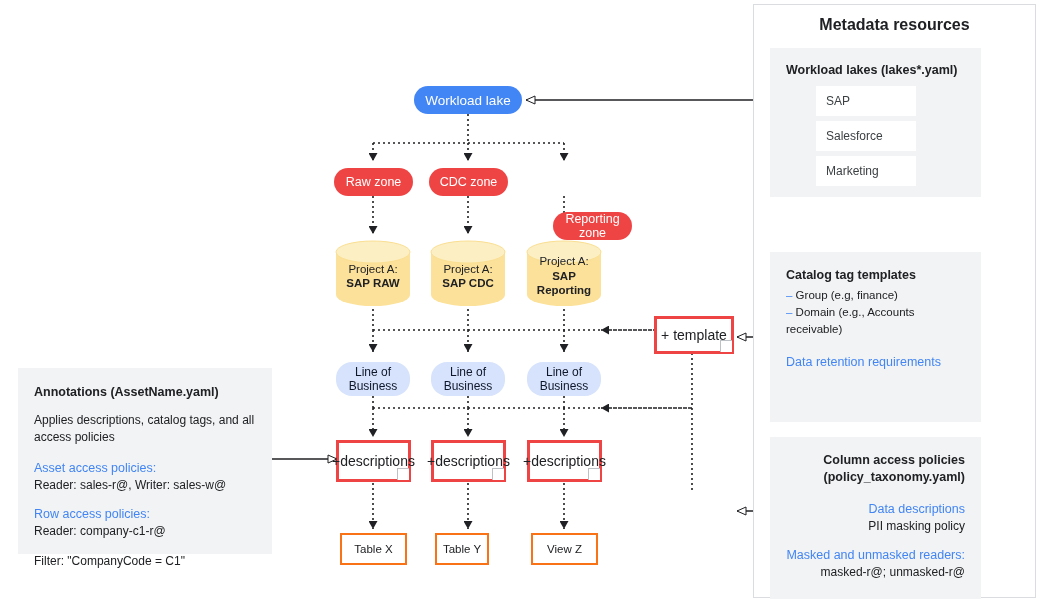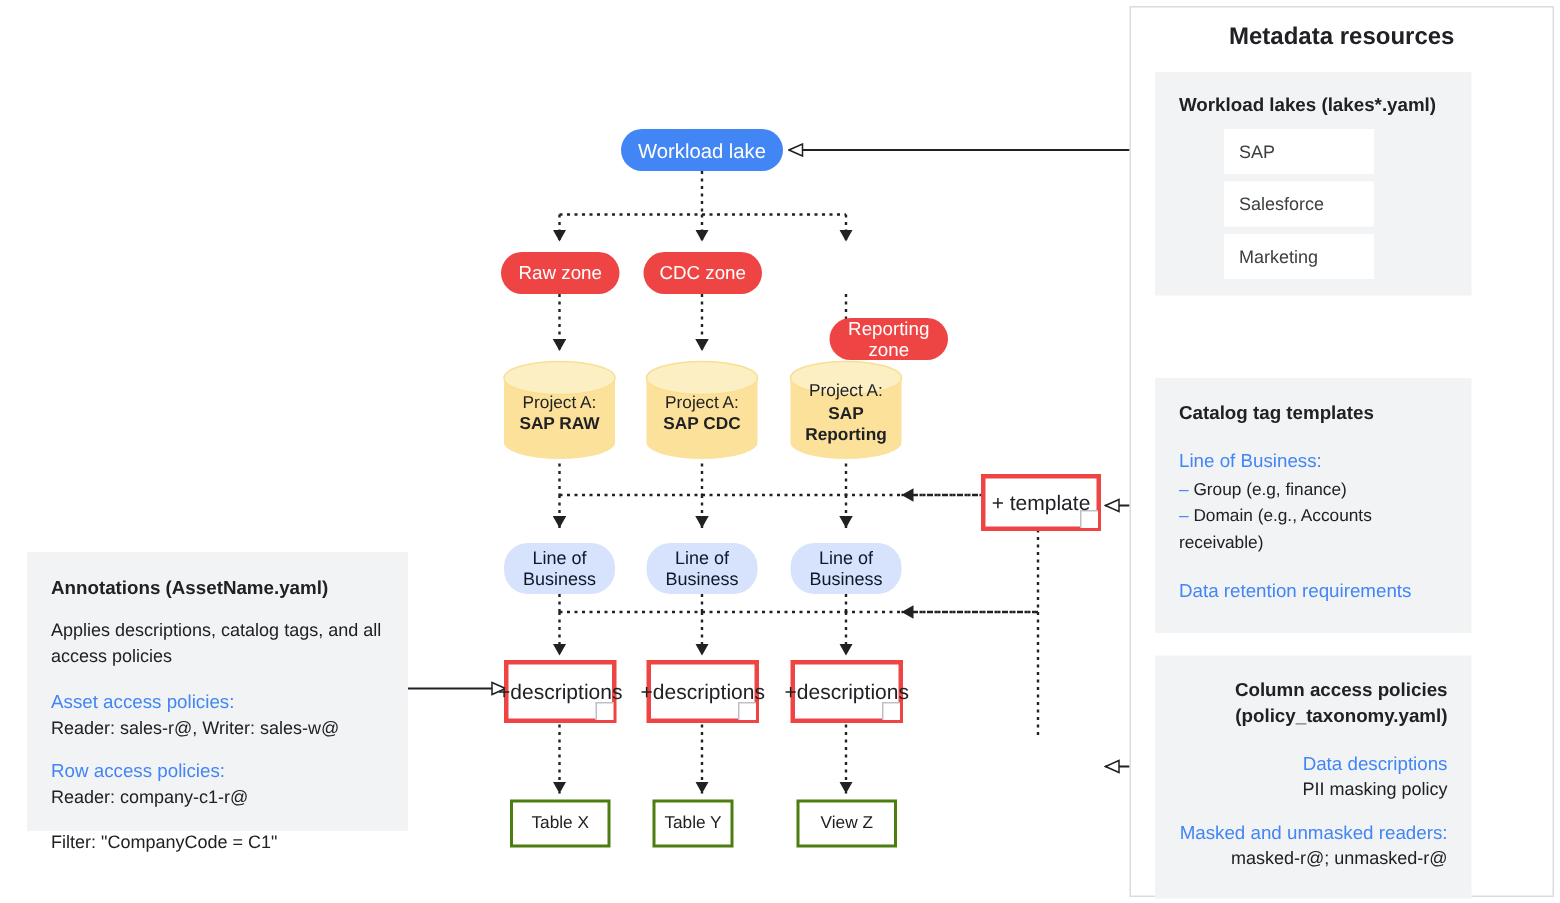--- a/index.html
+++ b/index.html
@@ -21,21 +21,21 @@
 
   .cyl{color:#202124;font-size:11.5px;line-height:1.25;}
   .cyl .lbl{position:relative;z-index:2;}
   .cyl b{font-weight:700;}
 
   .note{background:#fff;border:3px solid #ef4444;font-size:14px;color:#202124;}
   .note::after{content:"";position:absolute;right:-1px;bottom:-1px;width:11px;height:11px;
                background:#fff;border-left:1px solid #bdc1c6;border-top:1px solid #bdc1c6;}
   .note .txt{position:relative;z-index:2;}
 
-  .tablebox{background:#fff;border:2px solid #4d7c0f;font-size:11.5px;color:#202124;}
+  .tablebox{background:#fff;border:2px solid #f97316;font-size:11.5px;color:#202124;}
 
   
   .panel-outline{position:absolute;border:1px solid #dadce0;background:#fff;box-sizing:border-box;}
   .panel-title{position:absolute;font-size:16px;font-weight:700;color:#202124;text-align:center;}
   .gbox{position:absolute;background:#f1f3f4;box-sizing:border-box;}
   .gbox .hd{font-size:12.5px;font-weight:700;color:#202124;line-height:1.35;}
   .gbox .accent{font-size:12.5px;color:#4285f4;line-height:1.45;}
   .gbox .body{font-size:12px;color:#202124;line-height:1.45;}
   .gbox .small{font-size:11.5px;color:#202124;line-height:1.5;}
   .wbox{position:absolute;background:#fff;box-sizing:border-box;display:flex;align-items:center;
@@ -224,21 +224,20 @@
   </div>
   <div class="wbox" style="left:816px;top:86px;width:100px;height:30px;">
     <span>SAP</span>
   </div>
   <div class="wbox" style="left:816px;top:156px;width:100px;height:30px;">
     <span>Marketing</span>
   </div>
 
   <div class="gbox" style="left:770px;top:252px;width:211px;height:170px;padding:15px 16px 0 16px;">
     <div class="hd">Catalog tag templates</div>
-    <div class="accent" style="margin-top:14px;">Line of Business:</div>
     <div class="small" style="margin-top:3px;">
       <span class="dash">–</span>
       <span>Group (e.g, finance)</span>
     </div>
     <div class="small">
       <span class="dash">–</span>
       <span>Domain (e.g., Accounts receivable)</span>
     </div>
     <div class="accent" style="margin-top:14px;">Data retention requirements</div>
   </div>

